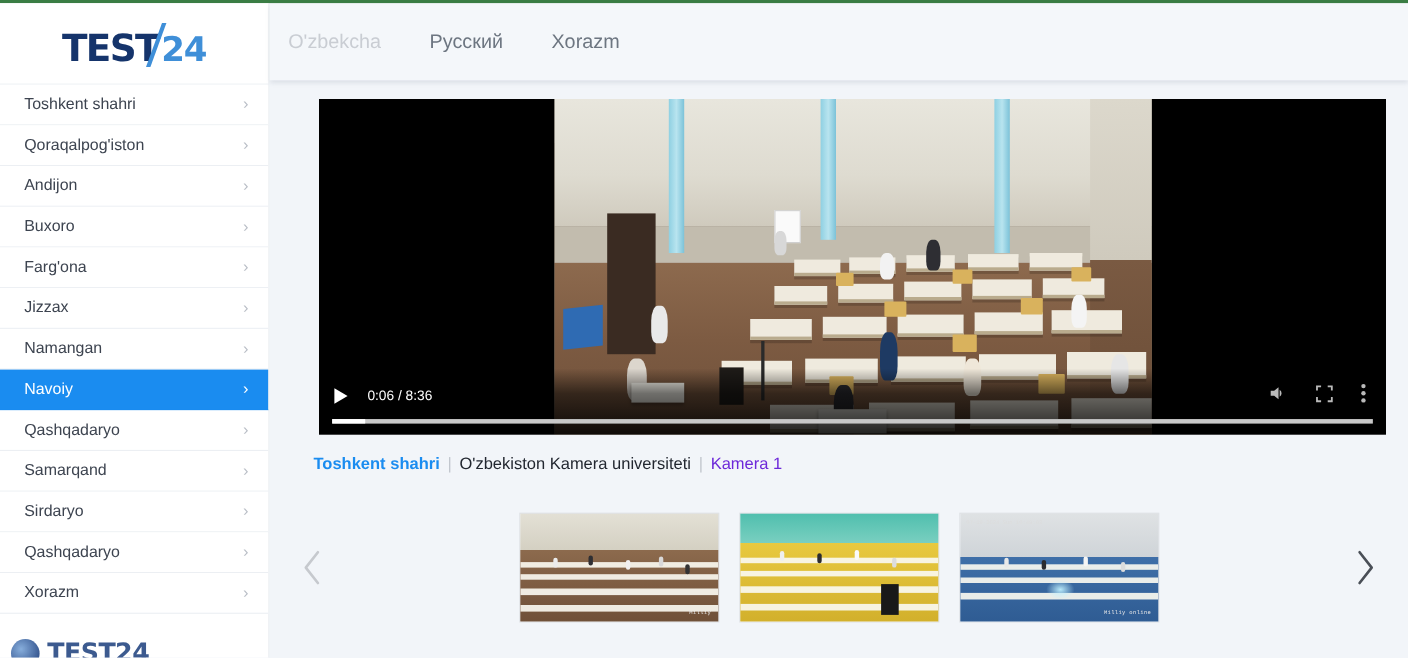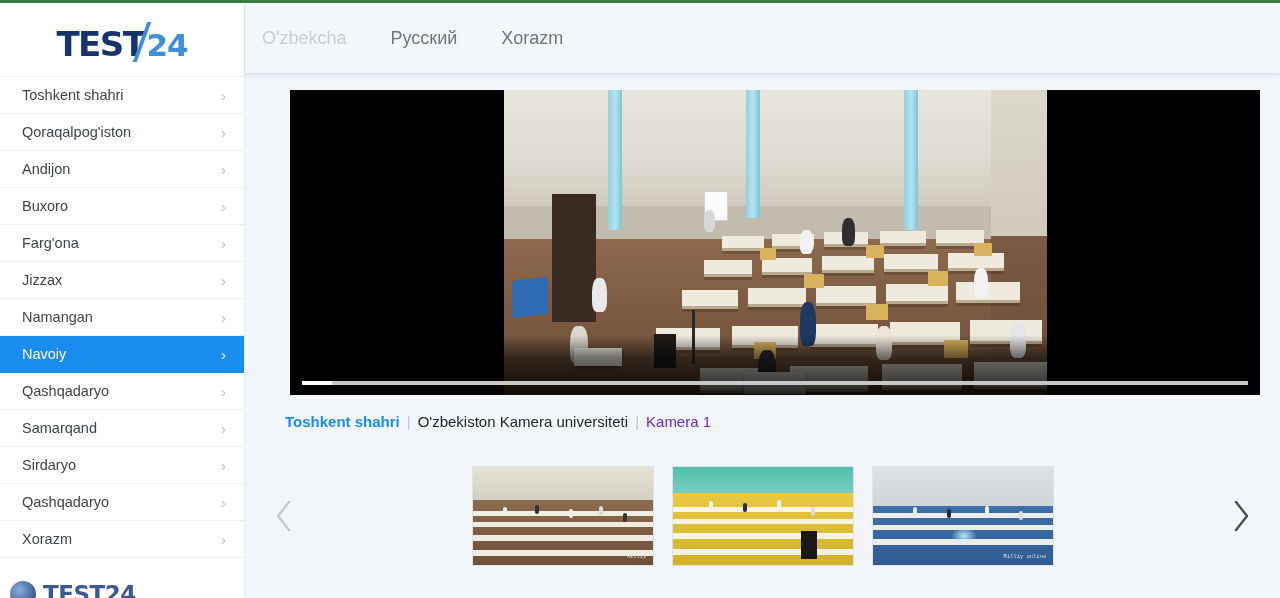--- a/index.html
+++ b/index.html
@@ -424,20 +424,46 @@
           </div>
 
           <div class="tablecloth" style="left:240px;top:282px;width:62px;height:22px;"></div>
           <div class="tablecloth" style="left:70px;top:258px;width:48px;height:18px;"></div>
           <div class="speaker"></div>
           <div class="tripod"></div>
         </div>
       </div>
 
       <div class="ctrl-bar">
+        <div class="ctrl-row">
+          <div class="ctrl-left">
+            <span class="btn-play"></span>
+            <span class="time-label">0:06 / 8:36</span>
+          </div>
+          <div class="ctrl-right">
+            <span class="ic">
+              <svg width="19" height="19" viewBox="0 0 24 24" fill="#c9c9c9">
+                <path d="M4 9v6h4l5 4V5L8 9H4z"></path>
+                <path d="M16.5 12a4.5 4.5 0 0 0-2.2-3.9v7.8A4.5 4.5 0 0 0 16.5 12z"></path>
+              </svg>
+            </span>
+            <span class="ic">
+              <svg width="18" height="18" viewBox="0 0 24 24" fill="none" stroke="#c9c9c9" stroke-width="2.2">
+                <path d="M3 8V3h5M21 8V3h-5M3 16v5h5M21 16v5h-5"></path>
+              </svg>
+            </span>
+            <span class="ic">
+              <svg width="5" height="19" viewBox="0 0 5 19" fill="#c9c9c9">
+                <circle cx="2.5" cy="3" r="2"></circle>
+                  <circle cx="2.5" cy="9.5" r="2"></circle>
+                  <circle cx="2.5" cy="16" r="2"></circle>
+              </svg>
+            </span>
+          </div>
+        </div>
         <div class="progress">
           <div class="buffered"></div>
           <div class="played"></div>
         </div>
       </div>
     </section>
 
     <div class="breadcrumb">
       <span class="crumb-region">Toshkent shahri</span>
       <span class="crumb-sep">|</span>

